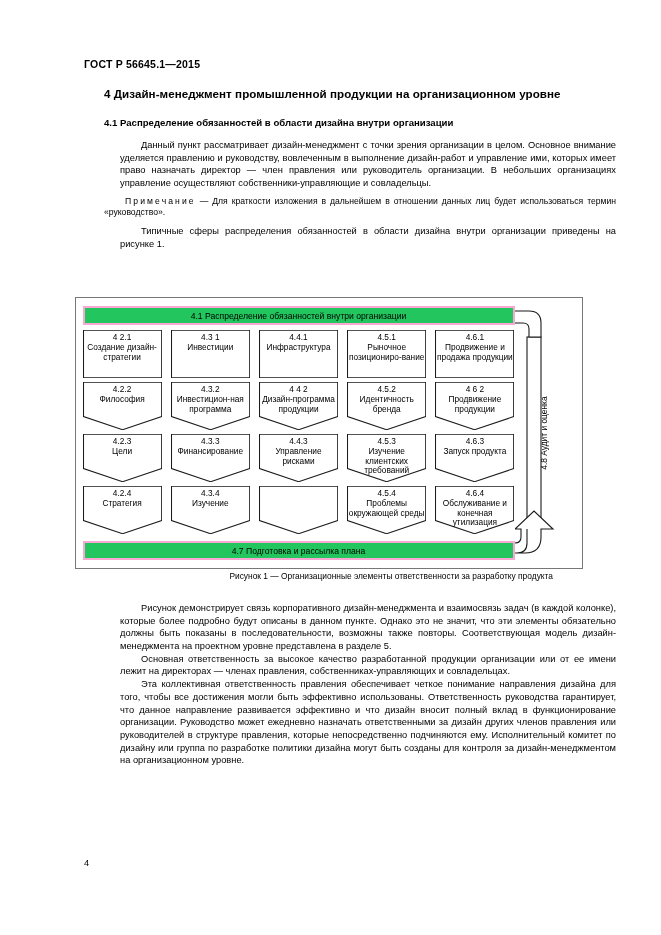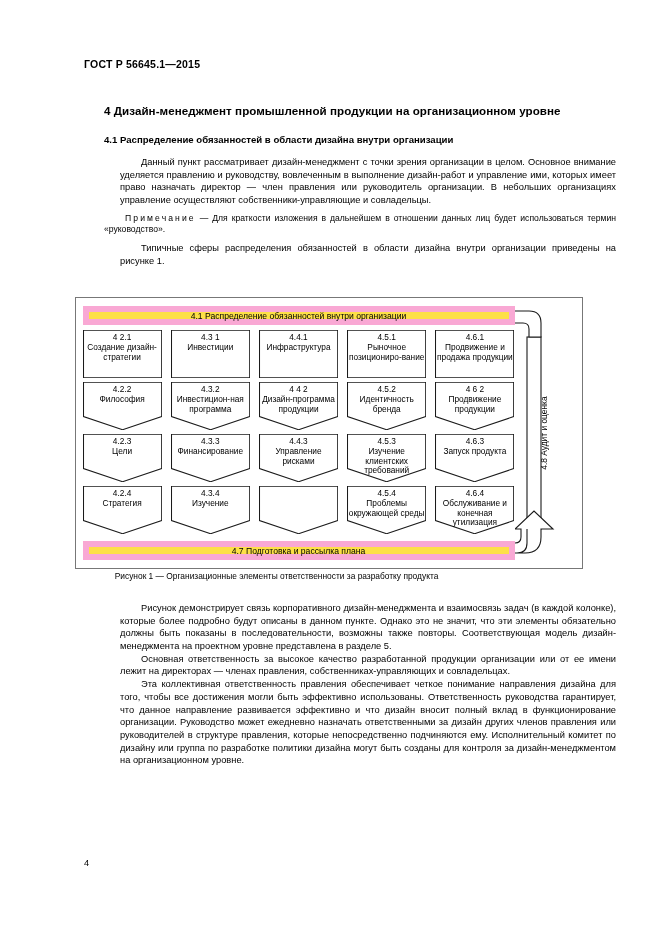--- a/index.html
+++ b/index.html
@@ -34,21 +34,21 @@
   .content {
     position: absolute;
     left: 104px;
     top: 86px;
     width: 512px;
   }
   h1.clause {
     font-size: 11.6px;
     font-weight: bold;
     line-height: 1.42;
-    margin: 17px 0 14px 0;
+    margin: 0 0 14px 0;
     letter-spacing: 0.05px;
   }
   h2.subclause {
     font-size: 9.6px;
     font-weight: bold;
     line-height: 1.4;
     margin: 0 0 9px 0;
   }
   p.body-text {
     font-size: 9.3px;
@@ -90,23 +90,23 @@
     width: 100%;
     height: 100%;
     border: 1px solid #777;
     box-sizing: border-box;
   }
   .band {
     position: absolute;
     left: 8px;
     width: 432px;
     height: 19px;
-    border: 6px solid #f9a8d4;
+    border: 2px solid #f9a8d4;
     box-sizing: border-box;
-    background: #fde047;
+    background: #22c55e;
     display: flex;
     align-items: center;
     justify-content: center;
     font-size: 8.6px;
   }
   .band-top { top: 9px; }
   .band-bottom { bottom: 9px; }
 
   .grid {
     position: absolute;
@@ -173,24 +173,24 @@
     transform-origin: 0 0;
     translate: 17px 272px;
     display: flex;
     align-items: center;
     justify-content: center;
     font-size: 8.4px;
     pointer-events: none;
   }
   .fig-caption {
     position: absolute;
-    left: 8px;
+    left: 16px;
     top: 274px;
     width: 537px;
-    text-align: center;
+    text-align: right;
     font-size: 8.4px;
   }
 
   
   .content-lower {
     position: absolute;
     left: 104px;
     top: 602px;
     width: 512px;
   }

